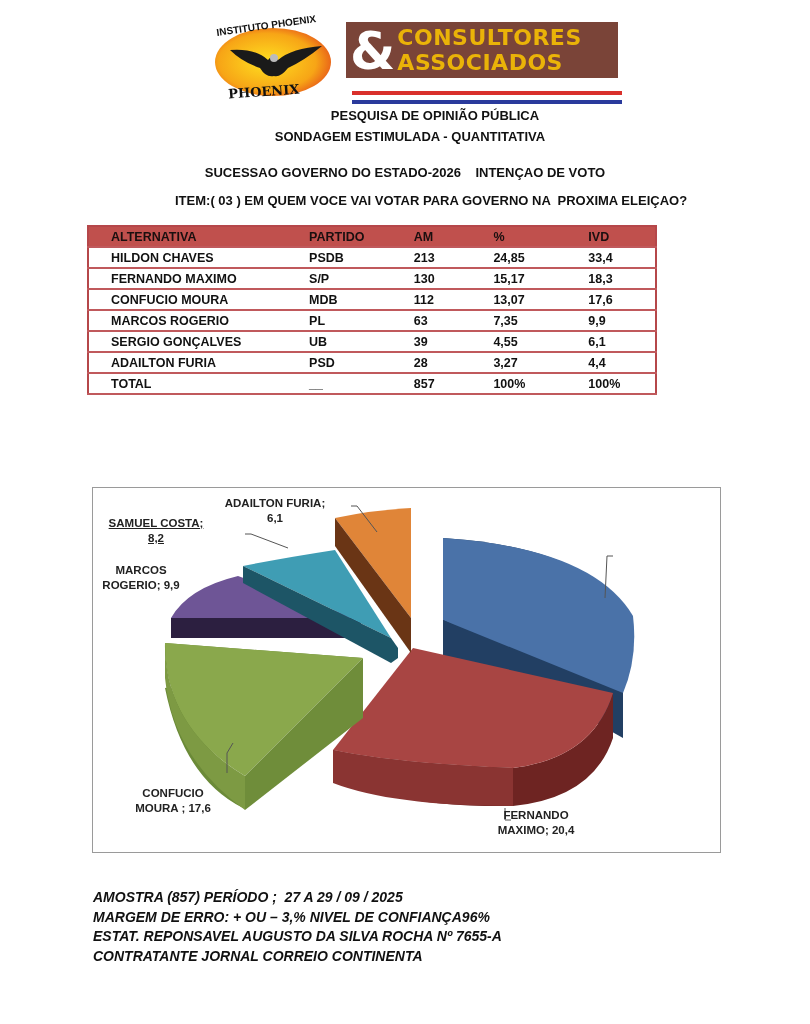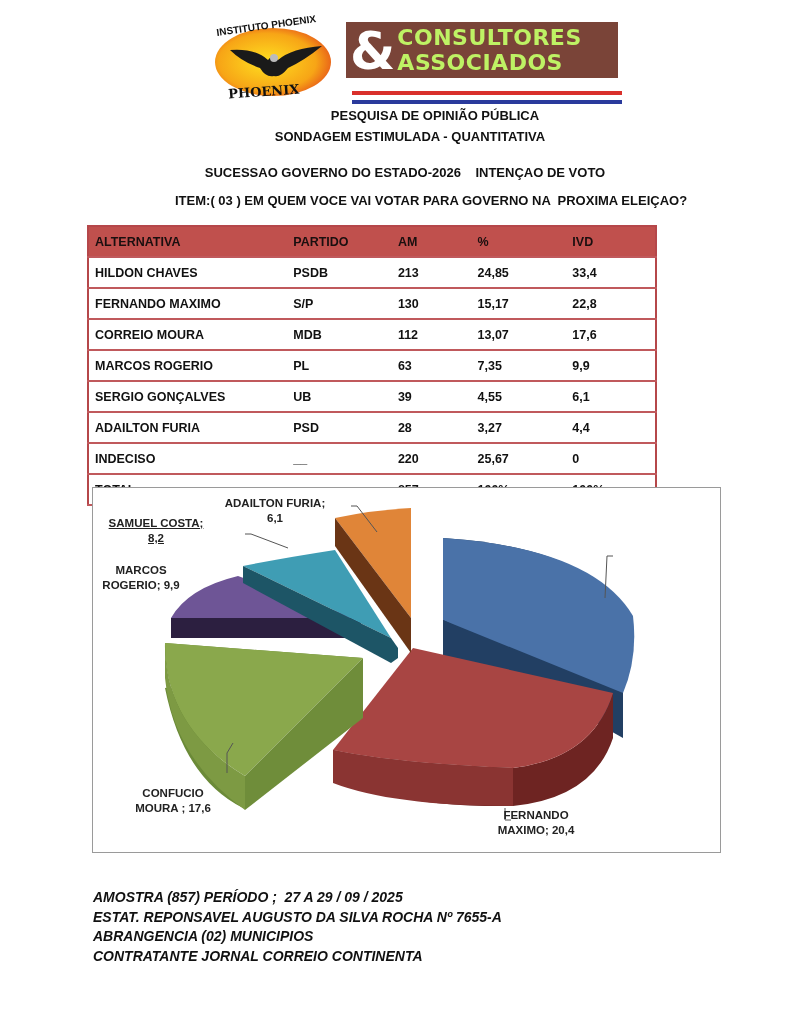--- a/index.html
+++ b/index.html
@@ -2,32 +2,32 @@
 <html><head>
 <meta charset="utf-8">
 <style>
   * { box-sizing: border-box; margin: 0; padding: 0; }
   body { width: 810px; height: 1024px; background: #ffffff; font-family: "Liberation Sans", sans-serif; color: #111; position: relative; overflow: hidden; }
   .logo-wrap { position: absolute; left: 210px; top: 18px; width: 410px; height: 86px; }
   .emblem { position: absolute; left: 0; top: 0; width: 130px; height: 86px; }
   .brand-box { position: absolute; left: 136px; top: 4px; width: 272px; height: 56px; background: #7a4438; display: flex; align-items: center; }
   .amp { font-family: "DejaVu Sans", sans-serif; font-weight: bold; font-size: 52px; color: #fff; line-height: 1; margin-left: 4px; margin-top: 2px; }
   .brand-lines { display: flex; flex-direction: column; margin-left: 2px; }
-  .brand-lines span { font-family: "DejaVu Sans", sans-serif; font-weight: bold; font-size: 22px; color: #bef264; line-height: 25px; letter-spacing: 0.5px; }
+  .brand-lines span { font-family: "DejaVu Sans", sans-serif; font-weight: bold; font-size: 22px; color: #eab308; line-height: 25px; letter-spacing: 0.5px; }
   .stripe-red { position: absolute; left: 142px; top: 73px; width: 270px; height: 4px; background: #d9302b; }
   .stripe-blue { position: absolute; left: 142px; top: 82px; width: 270px; height: 4px; background: #2a3a9c; }
 
   .heading { position: absolute; left: 0; width: 810px; text-align: center; font-weight: bold; font-size: 13px; }
   .h1 { top: 108px; left: 30px; }
   .h2 { top: 129px; left: 5px; }
   .h3 { top: 150px; left: 0; }
   .question { position: absolute; left: 175px; top: 193px; font-weight: bold; font-size: 13px; }
 
   table.poll { position: absolute; left: 87px; top: 225px; width: 570px; border-collapse: collapse; border: 2px solid #b5474a; }
-  table.poll td, table.poll th { height: 31px; font-size: 12.5px; font-weight: bold; text-align: left; padding-left: 6px; border-bottom: 2px solid #c0595c; }
+  table.poll td, table.poll th { height: 21px; font-size: 12.5px; font-weight: bold; text-align: left; padding-left: 22px; border-bottom: 2px solid #c0595c; }
   table.poll th { background: #c0504d; color: #1a0f0f; }
   .c1 { width: 200px; } .c2 { width: 105px; } .c3 { width: 80px; } .c4 { width: 95px; } .c5 { width: 90px; }
   td.pct { text-align: right; padding-right: 34px; padding-left: 0; }
 
   .chart-frame { position: absolute; left: 92px; top: 487px; width: 629px; height: 366px; border: 1px solid #9a9a9a; background: #fff; }
   .chart-frame svg { position: absolute; left: 0; top: 0; }
   .lbl { position: absolute; font-size: 11.5px; font-weight: bold; text-align: center; line-height: 15px; color: #222; }
 
   .footer { position: absolute; left: 93px; top: 888px; font-weight: bold; font-style: italic; font-size: 14px; line-height: 19.5px; }
 </style>
@@ -81,24 +81,24 @@
         <td>PSDB</td>
         <td>213</td>
         <td class="pct">24,85</td>
         <td>33,4</td>
       </tr>
     <tr>
         <td>FERNANDO MAXIMO</td>
         <td>S/P</td>
         <td>130</td>
         <td class="pct">15,17</td>
-        <td>22,8</td>
-      </tr>
-    <tr>
-        <td>CORREIO MOURA</td>
+        <td>18,3</td>
+      </tr>
+    <tr>
+        <td>CONFUCIO MOURA</td>
         <td>MDB</td>
         <td>112</td>
         <td class="pct">13,07</td>
         <td>17,6</td>
       </tr>
     <tr>
         <td>MARCOS ROGERIO</td>
         <td>PL</td>
         <td>63</td>
         <td class="pct">7,35</td>
@@ -110,27 +110,20 @@
         <td>39</td>
         <td class="pct">4,55</td>
         <td>6,1</td>
       </tr>
     <tr>
         <td>ADAILTON FURIA</td>
         <td>PSD</td>
         <td>28</td>
         <td class="pct">3,27</td>
         <td>4,4</td>
-      </tr>
-    <tr>
-        <td>INDECISO</td>
-        <td>__</td>
-        <td>220</td>
-        <td class="pct">25,67</td>
-        <td>0</td>
       </tr>
     <tr>
         <td>TOTAL</td>
         <td>__</td>
         <td>857</td>
         <td class="pct">100%</td>
         <td>100%</td>
       </tr>
   </tbody>
 </table>
@@ -199,16 +192,16 @@
     <div>MOURA ; 17,6</div>
   </div>
   <div class="lbl" style="left:388px;top:320px;width:110px;">
     <div>FERNANDO</div>
     <div>MAXIMO; 20,4</div>
   </div>
 </div>
 
 <div class="footer">
   <div style="white-space:pre;">AMOSTRA (857) PERÍODO ;  27 A 29 / 09 / 2025</div>
+  <div>MARGEM DE ERRO: + OU – 3,% NIVEL DE CONFIANÇA96%</div>
   <div>ESTAT. REPONSAVEL AUGUSTO DA SILVA ROCHA Nº 7655-A</div>
-  <div>ABRANGENCIA (02) MUNICIPIOS</div>
   <div>CONTRATANTE JORNAL CORREIO CONTINENTA</div>
 </div>
 
 </body></html>

